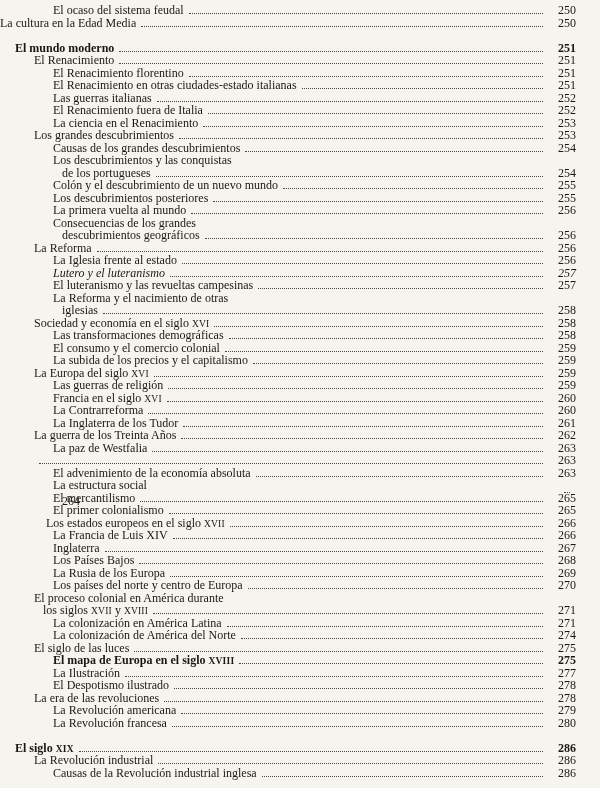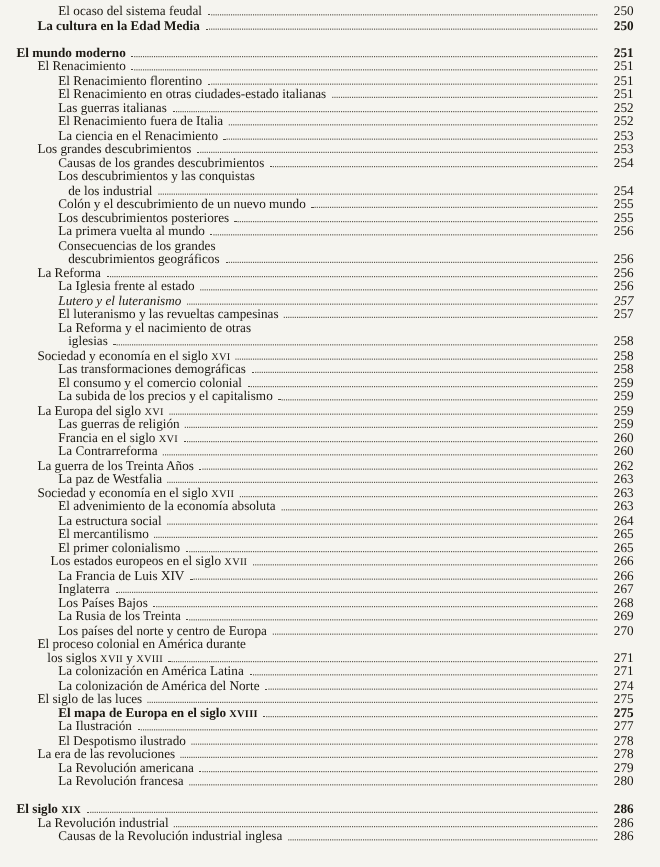--- a/index.html
+++ b/index.html
@@ -46,21 +46,21 @@
 </head>
 <body>
 
 <div class="page-wrap">
   <div>
       <div class="row" style="padding-left: 53px;">
         <span class="label">El ocaso del sistema feudal</span>
         <span class="dots"></span>
         <span class="page">250</span>
       </div>
-      <div class="row" style="padding-left: 34px; font-weight: bold;">
+      <div class="row" style="">
         <span class="label">La cultura en la Edad Media</span>
         <span class="dots"></span>
         <span class="page">250</span>
       </div>
       <div class="spacer"></div>
       <div class="row bold" style="padding-left: 15px;">
         <span class="label">El mundo moderno</span>
         <span class="dots"></span>
         <span class="page">251</span>
       </div>
@@ -101,21 +101,21 @@
       </div>
       <div class="row" style="padding-left: 53px;">
         <span class="label">Causas de los grandes descubrimientos</span>
         <span class="dots"></span>
         <span class="page">254</span>
       </div>
       <div class="row" style="padding-left: 53px;">
         <span class="label">Los descubrimientos y las conquistas</span>
       </div>
       <div class="row" style="padding-left: 62px;">
-        <span class="label">de los industrial</span>
+        <span class="label">de los portugueses</span>
         <span class="dots"></span>
         <span class="page">254</span>
       </div>
       <div class="row" style="padding-left: 53px;">
         <span class="label">Colón y el descubrimiento de un nuevo mundo</span>
         <span class="dots"></span>
         <span class="page">255</span>
       </div>
       <div class="row" style="padding-left: 53px;">
         <span class="label">Los descubrimientos posteriores</span>
@@ -196,41 +196,45 @@
       <div class="row" style="padding-left: 53px;">
         <span class="label"><span>Francia en el siglo </span><span class="sc">XVI</span></span>
         <span class="dots"></span>
         <span class="page">260</span>
       </div>
       <div class="row" style="padding-left: 53px;">
         <span class="label">La Contrarreforma</span>
         <span class="dots"></span>
         <span class="page">260</span>
       </div>
+      <div class="row" style="padding-left: 53px;">
+        <span class="label">La Inglaterra de los Tudor</span>
+        <span class="dots"></span>
+        <span class="page">261</span>
+      </div>
       <div class="row" style="padding-left: 34px;">
         <span class="label">La guerra de los Treinta Años</span>
         <span class="dots"></span>
         <span class="page">262</span>
       </div>
       <div class="row" style="padding-left: 53px;">
         <span class="label">La paz de Westfalia</span>
         <span class="dots"></span>
         <span class="page">263</span>
       </div>
       <div class="row" style="padding-left: 34px;">
-        <span class="label"><span>Sociedad y economía en el siglo </span><span class="sc">XVII</span></span>
         <span class="dots"></span>
         <span class="page">263</span>
       </div>
       <div class="row" style="padding-left: 53px;">
         <span class="label">El advenimiento de la economía absoluta</span>
         <span class="dots"></span>
         <span class="page">263</span>
       </div>
-      <div class="row" style="padding-left: 53px;">
+      <div class="row" style="padding-left: 53px; flex-direction: column;">
         <span class="label">La estructura social</span>
         <span class="dots"></span>
         <span class="page">264</span>
       </div>
       <div class="row" style="padding-left: 53px;">
         <span class="label">El mercantilismo</span>
         <span class="dots"></span>
         <span class="page">265</span>
       </div>
       <div class="row" style="padding-left: 53px;">
@@ -252,21 +256,21 @@
         <span class="label">Inglaterra</span>
         <span class="dots"></span>
         <span class="page">267</span>
       </div>
       <div class="row" style="padding-left: 53px;">
         <span class="label">Los Países Bajos</span>
         <span class="dots"></span>
         <span class="page">268</span>
       </div>
       <div class="row" style="padding-left: 53px;">
-        <span class="label">La Rusia de los Treinta</span>
+        <span class="label">La Rusia de los Europa</span>
         <span class="dots"></span>
         <span class="page">269</span>
       </div>
       <div class="row" style="padding-left: 53px;">
         <span class="label">Los países del norte y centro de Europa</span>
         <span class="dots"></span>
         <span class="page">270</span>
       </div>
       <div class="row" style="padding-left: 34px;">
         <span class="label">El proceso colonial en América durante</span>

